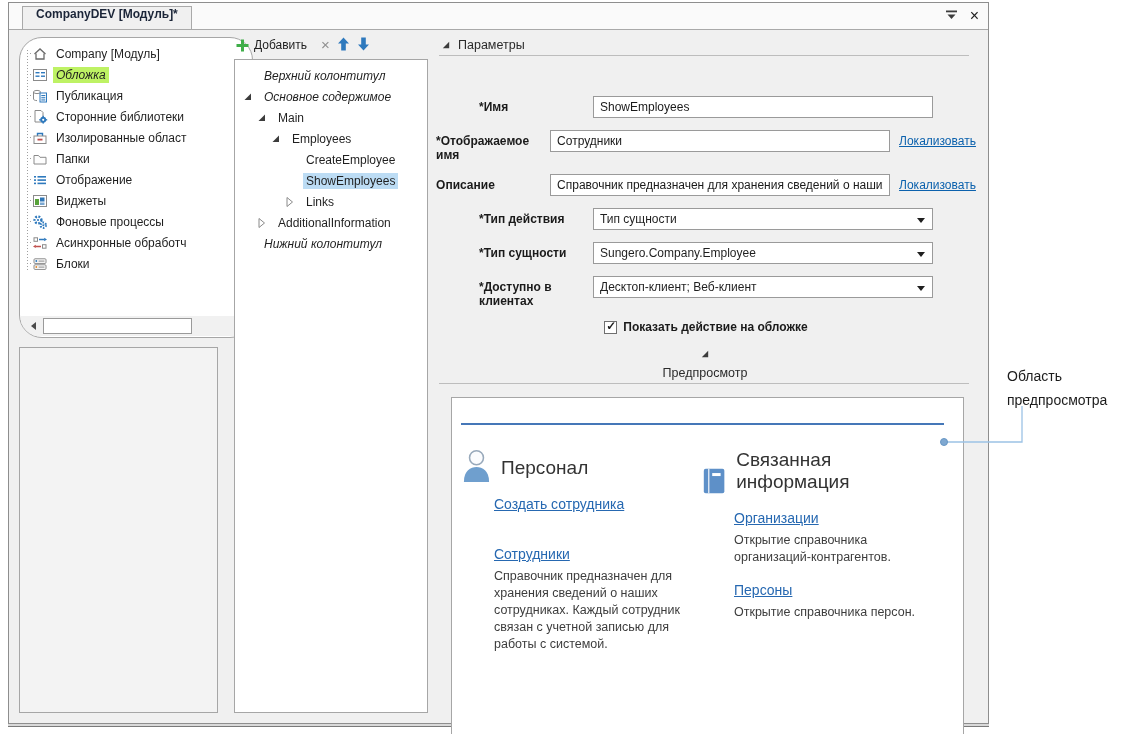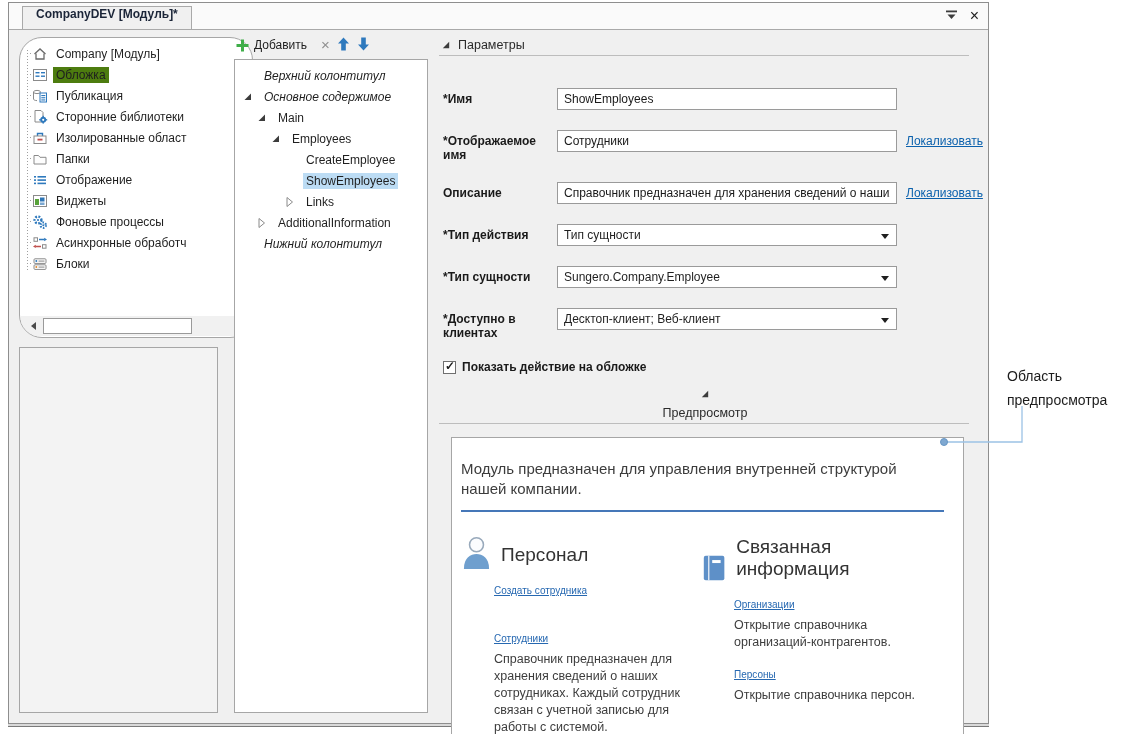--- a/index.html
+++ b/index.html
@@ -17,21 +17,21 @@
   
   #sidebar-box{left:10px;top:7px;width:234px;height:301px;border-radius:23px;}
   #sidebar-empty{left:10px;top:317px;width:199px;height:366px;background:#f3f3f3;}
   .s-tree{padding-top:5px;position:relative;}
   .s-tree::before{content:"";position:absolute;left:7px;top:12px;height:222px;width:1px;
       background-image:repeating-linear-gradient(to bottom,#9f9f9f 0 1px,transparent 1px 3px);}
   .s-row{height:21px;display:flex;align-items:center;padding-left:12px;gap:5px;white-space:nowrap;position:relative;}
   .s-row::before{content:"";position:absolute;left:7px;top:10px;width:5px;height:1px;
       background-image:repeating-linear-gradient(to right,#9f9f9f 0 1px,transparent 1px 3px);}
   .s-row .lbl{padding:1px 3px;}
-  .s-row.sel .lbl{background:#4d7c0f;}
+  .s-row.sel .lbl{background:#bef264;font-style:italic;}
   .s-row svg{flex-shrink:0;}
   .hscroll{position:absolute;left:1px;right:1px;bottom:1px;height:20px;background:#f1f1f1;
            display:flex;align-items:center;padding:0 2px;}
   .hs-btn{width:17px;height:17px;display:flex;align-items:center;justify-content:center;}
   .tri-l{width:0;height:0;border:4px solid transparent;border-right:5px solid #4a4a4a;}
   .tri-r{width:0;height:0;border:4px solid transparent;border-left:5px solid #4a4a4a;}
   .hs-thumb{margin-left:3px;width:147px;height:14px;background:#fff;border:1px solid #9a9a9a;}
   .hs-sp{margin-left:auto;}
   
   #mid-toolbar{position:absolute;left:225px;top:3px;height:24px;display:flex;align-items:center;gap:7px;padding-left:2px;}
@@ -41,21 +41,21 @@
   .m-tree{padding-top:5px;}
   .m-row{height:21px;display:flex;align-items:center;white-space:nowrap;}
   .ml0{padding-left:7px;font-style:italic;}.ml1{padding-left:21px;}.ml2{padding-left:35px;}.ml3{padding-left:49px;}
   .exp{width:19px;flex-shrink:0;display:flex;align-items:center;}
   .m-row .lbl{padding:1px 3px;}
   .m-row.sel .lbl{background:#bcdcf4;}
   
   #right-panel{position:absolute;left:430px;top:8px;width:530px;}
   .section-hdr{display:flex;align-items:center;gap:7px;margin-left:2px;color:#2b2b2b;font-size:12.5px;}
   .hdr-line{border-top:1px solid #bdbdbd;margin-top:3px;}
-  .pform{margin-top:32px;margin-left:4px;display:flex;flex-direction:column;gap:20px;}
+  .pform{margin-top:40px;margin-left:4px;display:flex;flex-direction:column;gap:12px;align-items:center;}
   .frow{display:flex;align-items:flex-start;}
   .flabel{width:114px;flex-shrink:0;font-weight:700;color:#1a1a1a;padding-top:4px;}
   .fctrl{width:340px;flex-shrink:0;}
   input.txt{width:100%;box-sizing:border-box;height:22px;border:1px solid #9a9a9a;background:#fff;
             padding:0 6px;font:12px "Liberation Sans",sans-serif;color:#1a1a1a;}
   .dd{height:22px;box-sizing:border-box;border:1px solid #9a9a9a;background:#fff;display:flex;
       align-items:center;padding:0 22px 0 6px;position:relative;}
   .dd::after{content:"";position:absolute;right:7px;top:9px;border:4px solid transparent;border-top:5px solid #1f1f1f;}
   .loc-link{margin-left:9px;padding-top:4px;color:#0b61ad;text-decoration:underline;white-space:nowrap;cursor:pointer;}
   .cbrow{display:flex;align-items:center;gap:6px;margin-top:0;}
@@ -67,21 +67,21 @@
   .pv-box{margin-top:13px;margin-left:12px;width:513px;height:374px;background:#fff;border:1px solid #a6a6a6;
           box-sizing:border-box;position:relative;padding:14px 20px 12px 9px;}
   .pv-title{font-size:29px;color:#333;}
   .pv-desc{margin-top:7px;font-size:15px;line-height:20px;color:#3d3d3d;max-width:467px;}
   .pv-rule{margin-top:11px;border-top:2px solid #4577b8;width:483px;}
   .pv-cols{display:flex;margin-top:24px;}
   .pv-col1{width:240px;flex-shrink:0;}
   .pv-colhead{display:flex;align-items:flex-end;gap:9px;}
   .pv-heading{font-size:19px;color:#333;padding-bottom:3px;}
   .pv-items{margin-left:33px;}
-  .pv-link{display:inline-block;font-size:10px;color:#2668b1;text-decoration:underline;cursor:pointer;}
+  .pv-link{display:inline-block;font-size:14px;color:#2668b1;text-decoration:underline;cursor:pointer;}
   .pv-idesc{margin-top:6px;font-size:12.5px;line-height:17px;color:#3d3d3d;width:195px;}
   .mt14{margin-top:14px;}.mt34{margin-top:34px;}.mt16{margin-top:16px;}
   .pv-footer{position:absolute;left:9px;bottom:10px;font-size:15px;color:#ef4444;}
   
   .ann-text{position:absolute;left:1007px;top:364px;width:108px;font-size:14px;line-height:24px;color:#1c1c1c;}
   .ann-svg{position:absolute;left:938px;top:406px;}
 </style>
 </head>
 <body>
 
@@ -390,21 +390,20 @@
 
       <div class="section-hdr hdr2">
         <svg width="10" height="10" viewBox="0 0 11 11">
             <polygon points="9,2 9,9 2,9" fill="#3c3c3c"></polygon>
           </svg>
         <span>Предпросмотр</span>
       </div>
       <div class="hdr-line"></div>
 
       <div class="pv-box">
-        <div class="pv-desc">Модуль предназначен для управления внутренней структурой нашей компании.</div>
         <div class="pv-rule"></div>
 
         <div class="pv-cols">
           <div class="pv-col1">
             <div class="pv-colhead">
               <svg width="31" height="33" viewBox="0 0 32 34">
                   <circle cx="16" cy="9" r="7.2" fill="#fbfcfe" stroke="#98a9bb" stroke-width="1.6"></circle>
                   <path d="M3 34 C3 22 10 18.5 16 18.5 C22 18.5 29 22 29 34 Z" fill="#6f9fce"></path>
                 </svg>
               <span class="pv-heading">Персонал</span>

